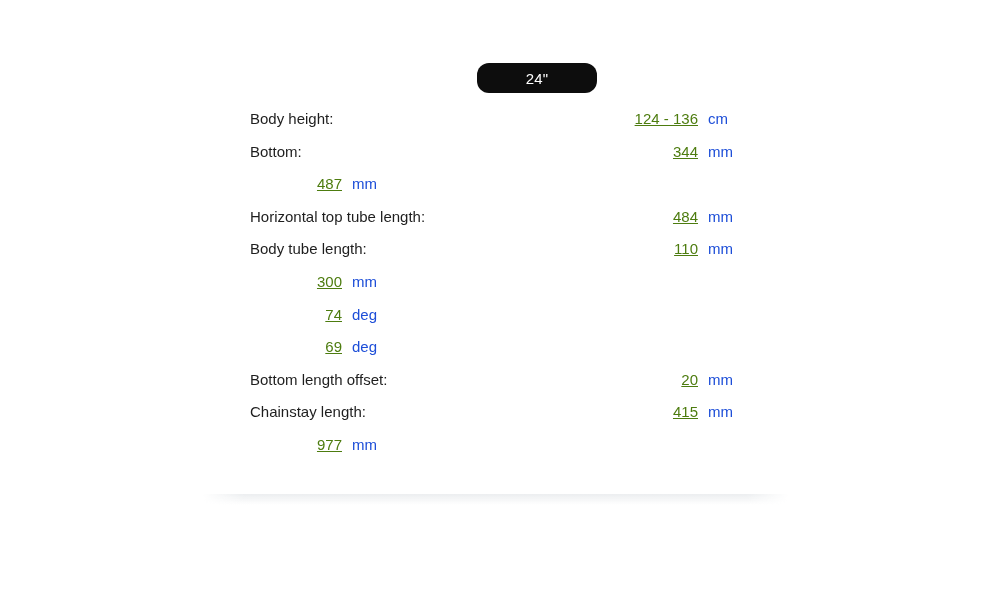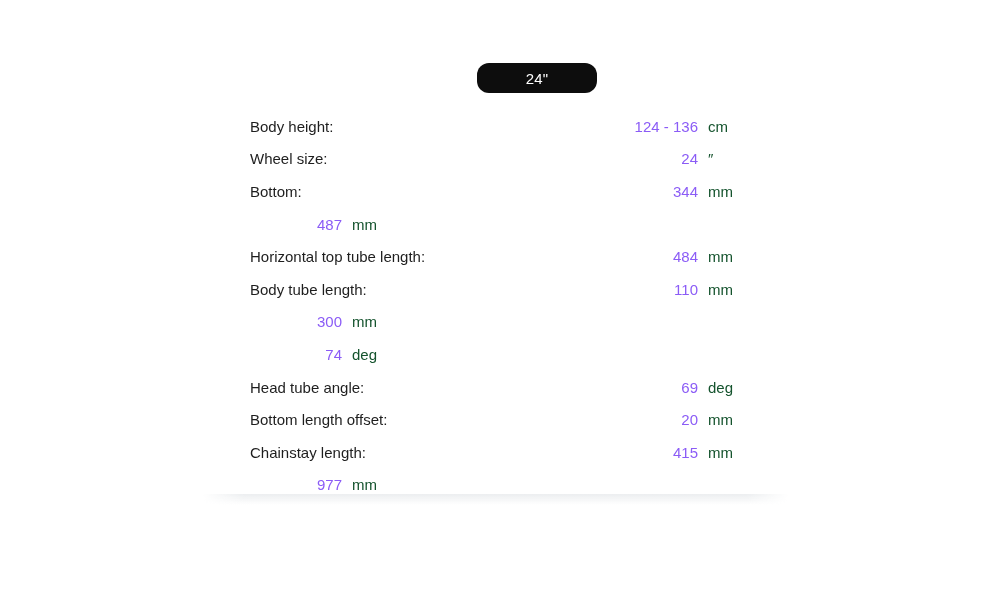--- a/index.html
+++ b/index.html
@@ -30,40 +30,41 @@
 
   
   .spec-table {
     position: absolute;
     left: 250px; top: 110px;
     width: 494px;
   }
   .spec-row {
     height: 32.6px;
     display: flex;
-    align-items: center;
+    align-items: flex-start;
     font-size: 15px;
   }
   .spec-label {
     flex: 1;
     color: #1e1e1e;
     text-align: left;
     white-space: nowrap;
   }
   .spec-value {
     min-width: 92px;
     text-align: right;
-    color: #8b5cf6;
+    color: #4d7c0f;
     white-space: nowrap;
+    text-decoration: underline;
   }
   .spec-unit {
     width: 36px;
     margin-left: 10px;
     text-align: left;
-    color: #14532d;
+    color: #1d4ed8;
     white-space: nowrap;
   }
 
   
   .bottom-fade {
     position: absolute;
     left: 203px; top: 494px;
     width: 585px; height: 12px;
     background: linear-gradient(to bottom, #eceef0 0%, rgba(255,255,255,0) 90%);
     -webkit-mask-image: linear-gradient(to right, transparent 0%, #000 7%, #000 93%, transparent 100%);
@@ -81,25 +82,20 @@
   </button>
 
   <div class="spec-table">
 
     <div class="spec-row">
       <span class="spec-label">Body height:</span>
       <span class="spec-value">124 - 136</span>
       <span class="spec-unit">cm</span>
     </div>
 
-    <div class="spec-row">
-      <span class="spec-label">Wheel size:</span>
-      <span class="spec-value">24</span>
-      <span class="spec-unit">″</span>
-    </div>
 
     <div class="spec-row">
       <span class="spec-label">Bottom:</span>
       <span class="spec-value">344</span>
       <span class="spec-unit">mm</span>
     </div>
 
     <div class="spec-row">
       <span class="spec-value">487</span>
       <span class="spec-unit">mm</span>
@@ -121,21 +117,20 @@
       <span class="spec-value">300</span>
       <span class="spec-unit">mm</span>
     </div>
 
     <div class="spec-row">
       <span class="spec-value">74</span>
       <span class="spec-unit">deg</span>
     </div>
 
     <div class="spec-row">
-      <span class="spec-label">Head tube angle:</span>
       <span class="spec-value">69</span>
       <span class="spec-unit">deg</span>
     </div>
 
     <div class="spec-row">
       <span class="spec-label">Bottom length offset:</span>
       <span class="spec-value">20</span>
       <span class="spec-unit">mm</span>
     </div>
 

